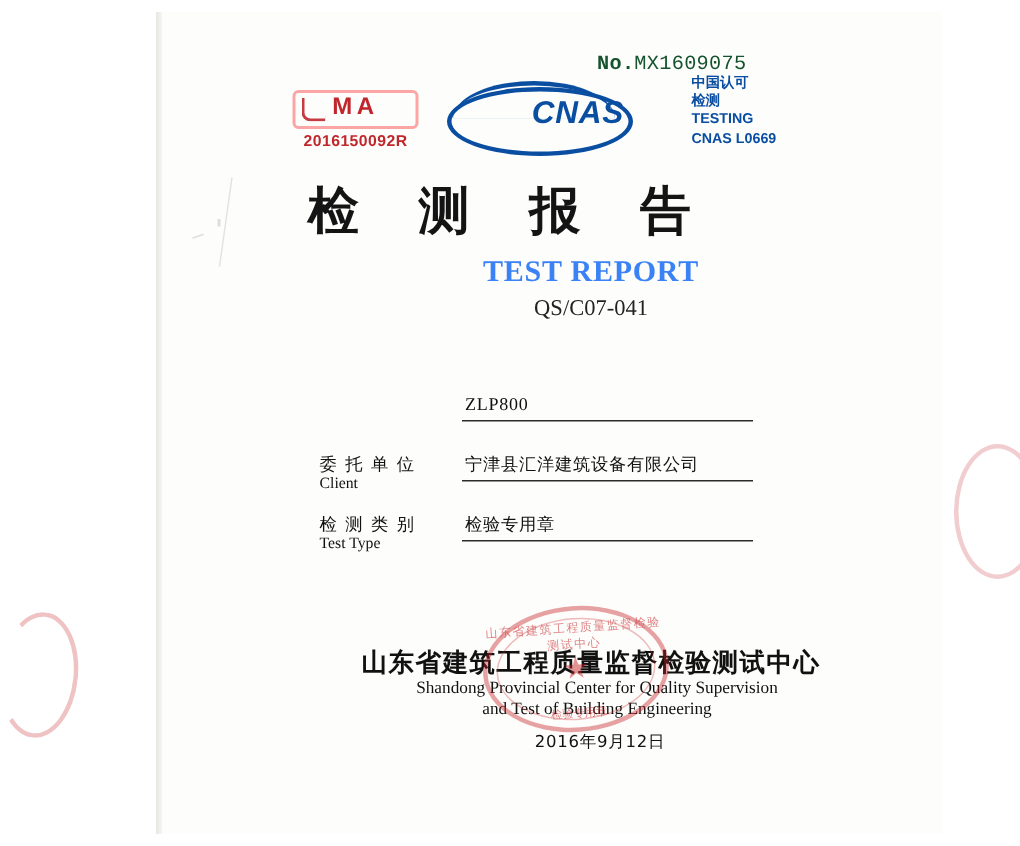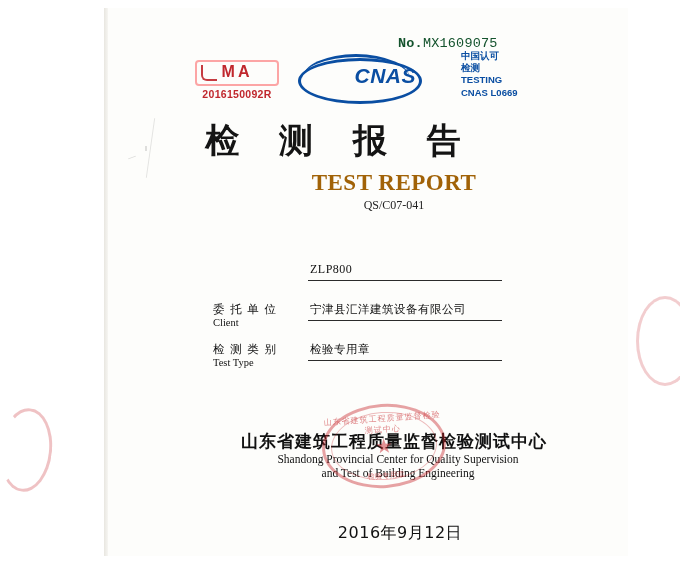--- a/index.html
+++ b/index.html
@@ -180,34 +180,34 @@
   .title-en {
     position: absolute;
     left: 0;
     top: 170px;
     width: 680px;
     text-align: center;
     padding-left: 108px;
     box-sizing: border-box;
     font-family: "Liberation Serif", serif;
     font-weight: bold;
-    font-size: 23px;
+    font-size: 20px;
     letter-spacing: 0.5px;
-    color: #a16207;
+    color: #3b82f6;
   }
   .doc-code {
     position: absolute;
     left: 0;
     top: 198px;
     width: 680px;
     text-align: center;
     padding-left: 108px;
     box-sizing: border-box;
     font-family: "Liberation Serif", serif;
-    font-size: 12px;
+    font-size: 15px;
     color: #222;
   }
 
   
   .fields {
     position: absolute;
     left: 213px;
     top: 262px;
     width: 330px;
   }
@@ -284,24 +284,23 @@
   }
   .doc-date {
     position: absolute;
     left: 0;
     top: 487px;
     width: 680px;
     padding-left: 120px;
     box-sizing: border-box;
     text-align: center;
     font-family: "DejaVu Sans", sans-serif;
-    font-size: 16px;
+    font-size: 11px;
     color: #111;
     letter-spacing: 0.5px;
-    margin-top: 36px;
   }
 
   
   .stamp {
     position: absolute;
     left: 322px;
     top: 404px;
     width: 118px;
     height: 78px;
     border-radius: 50%;

